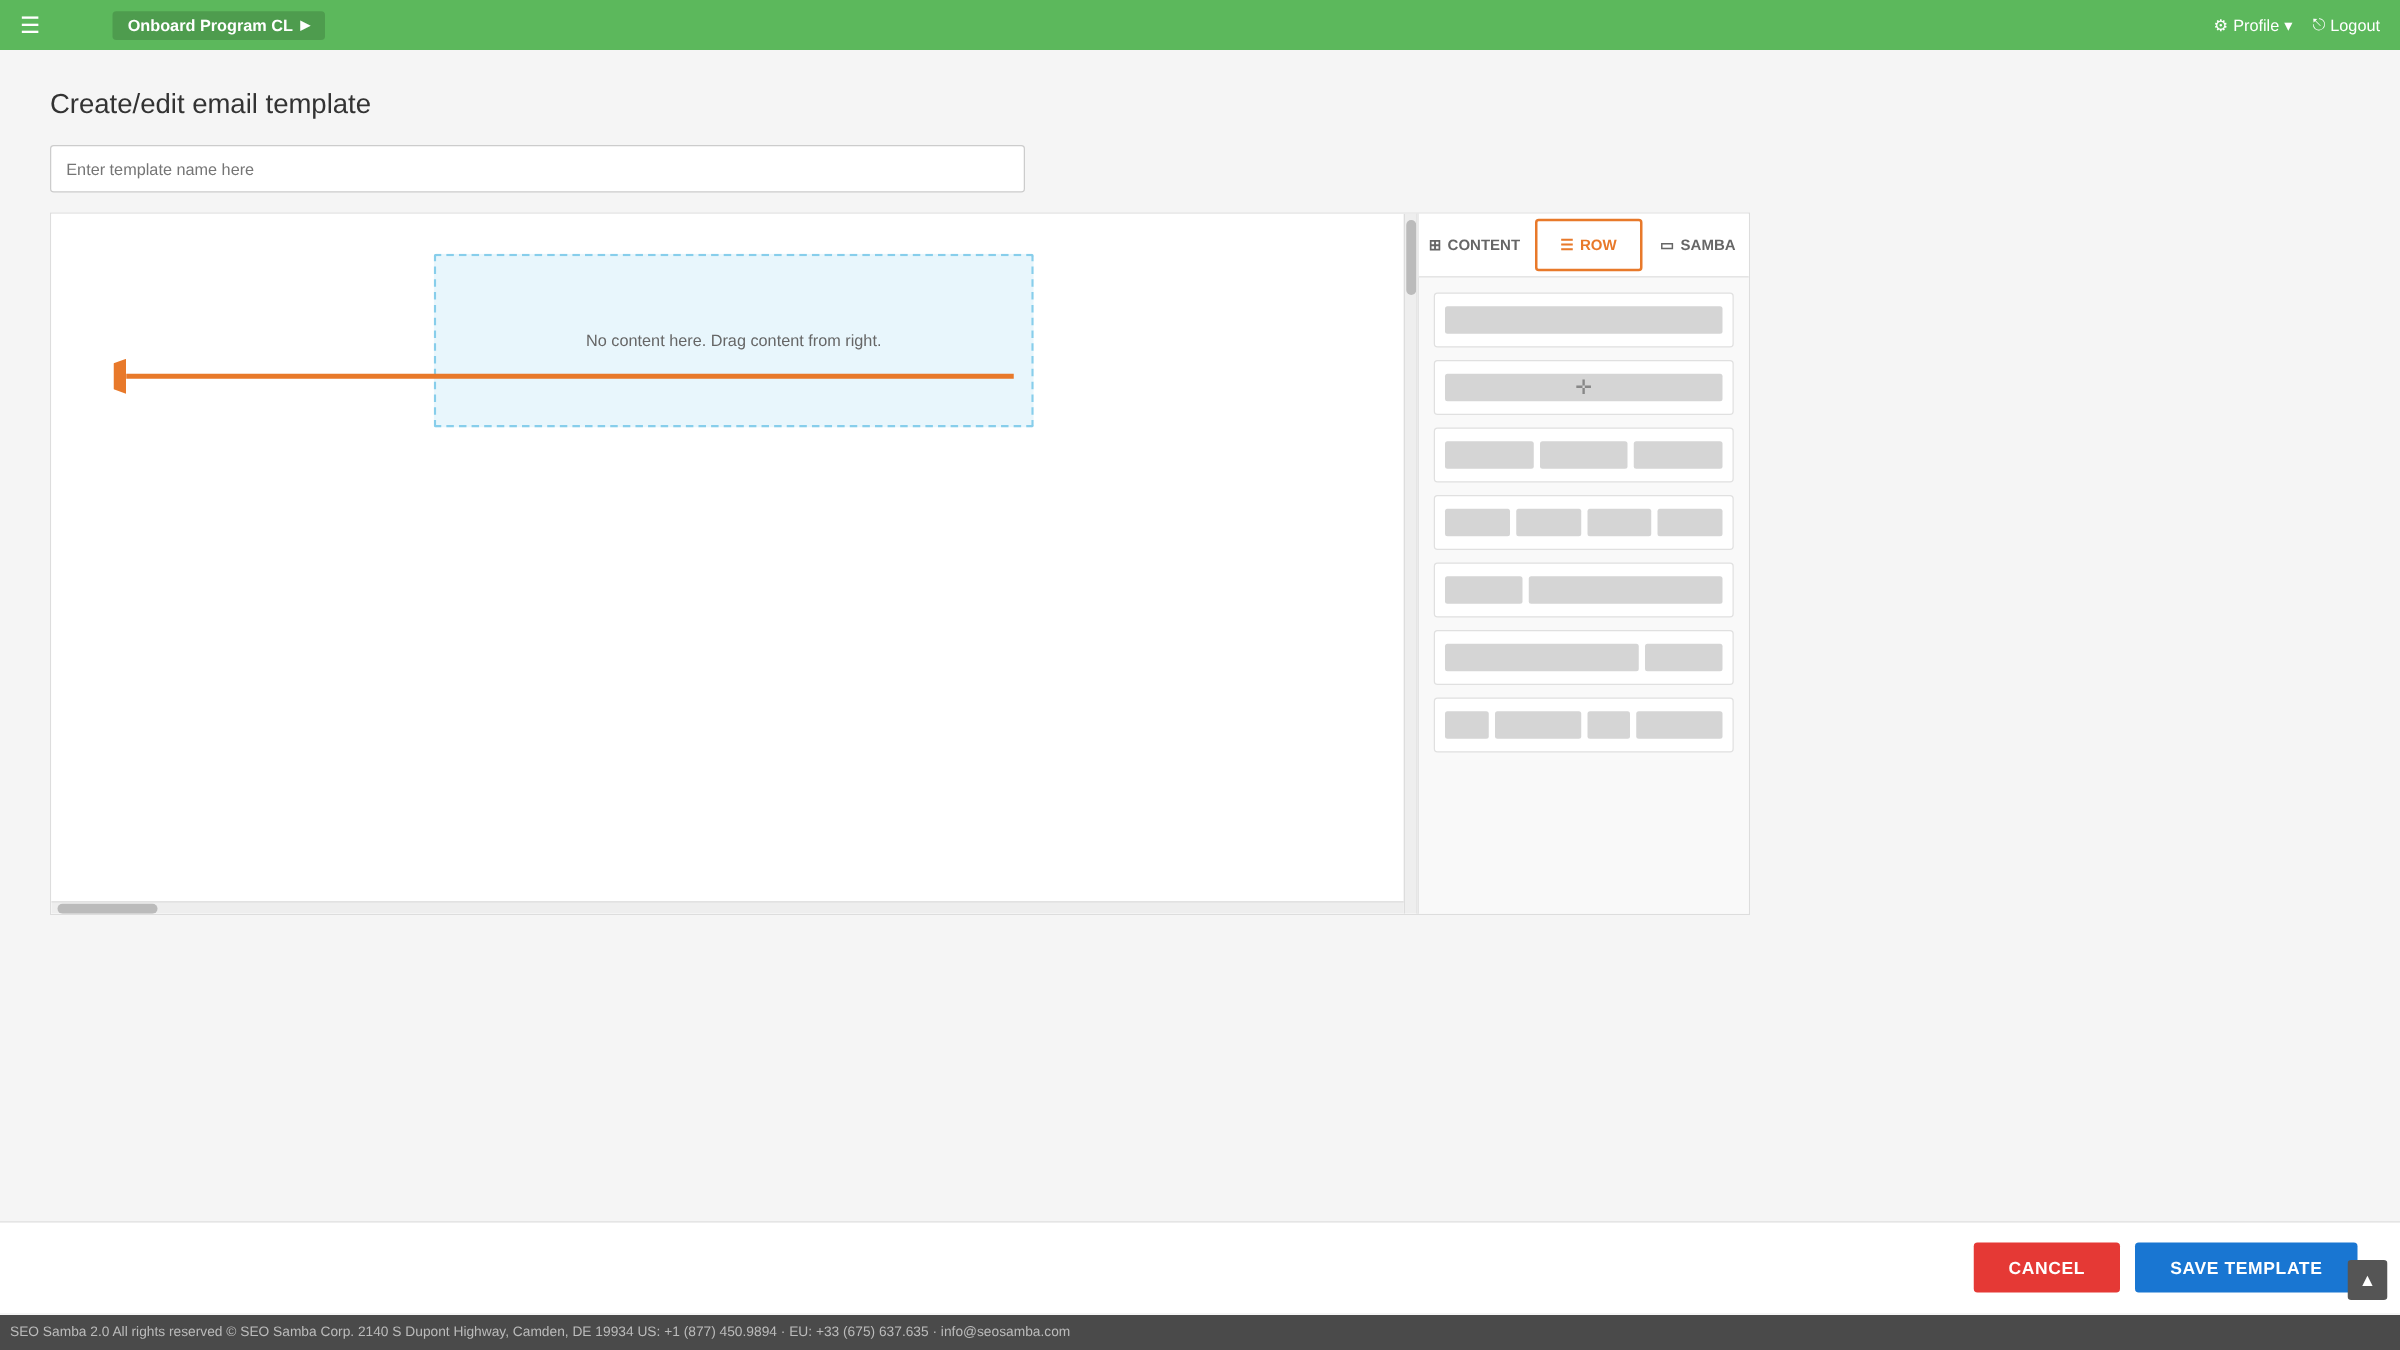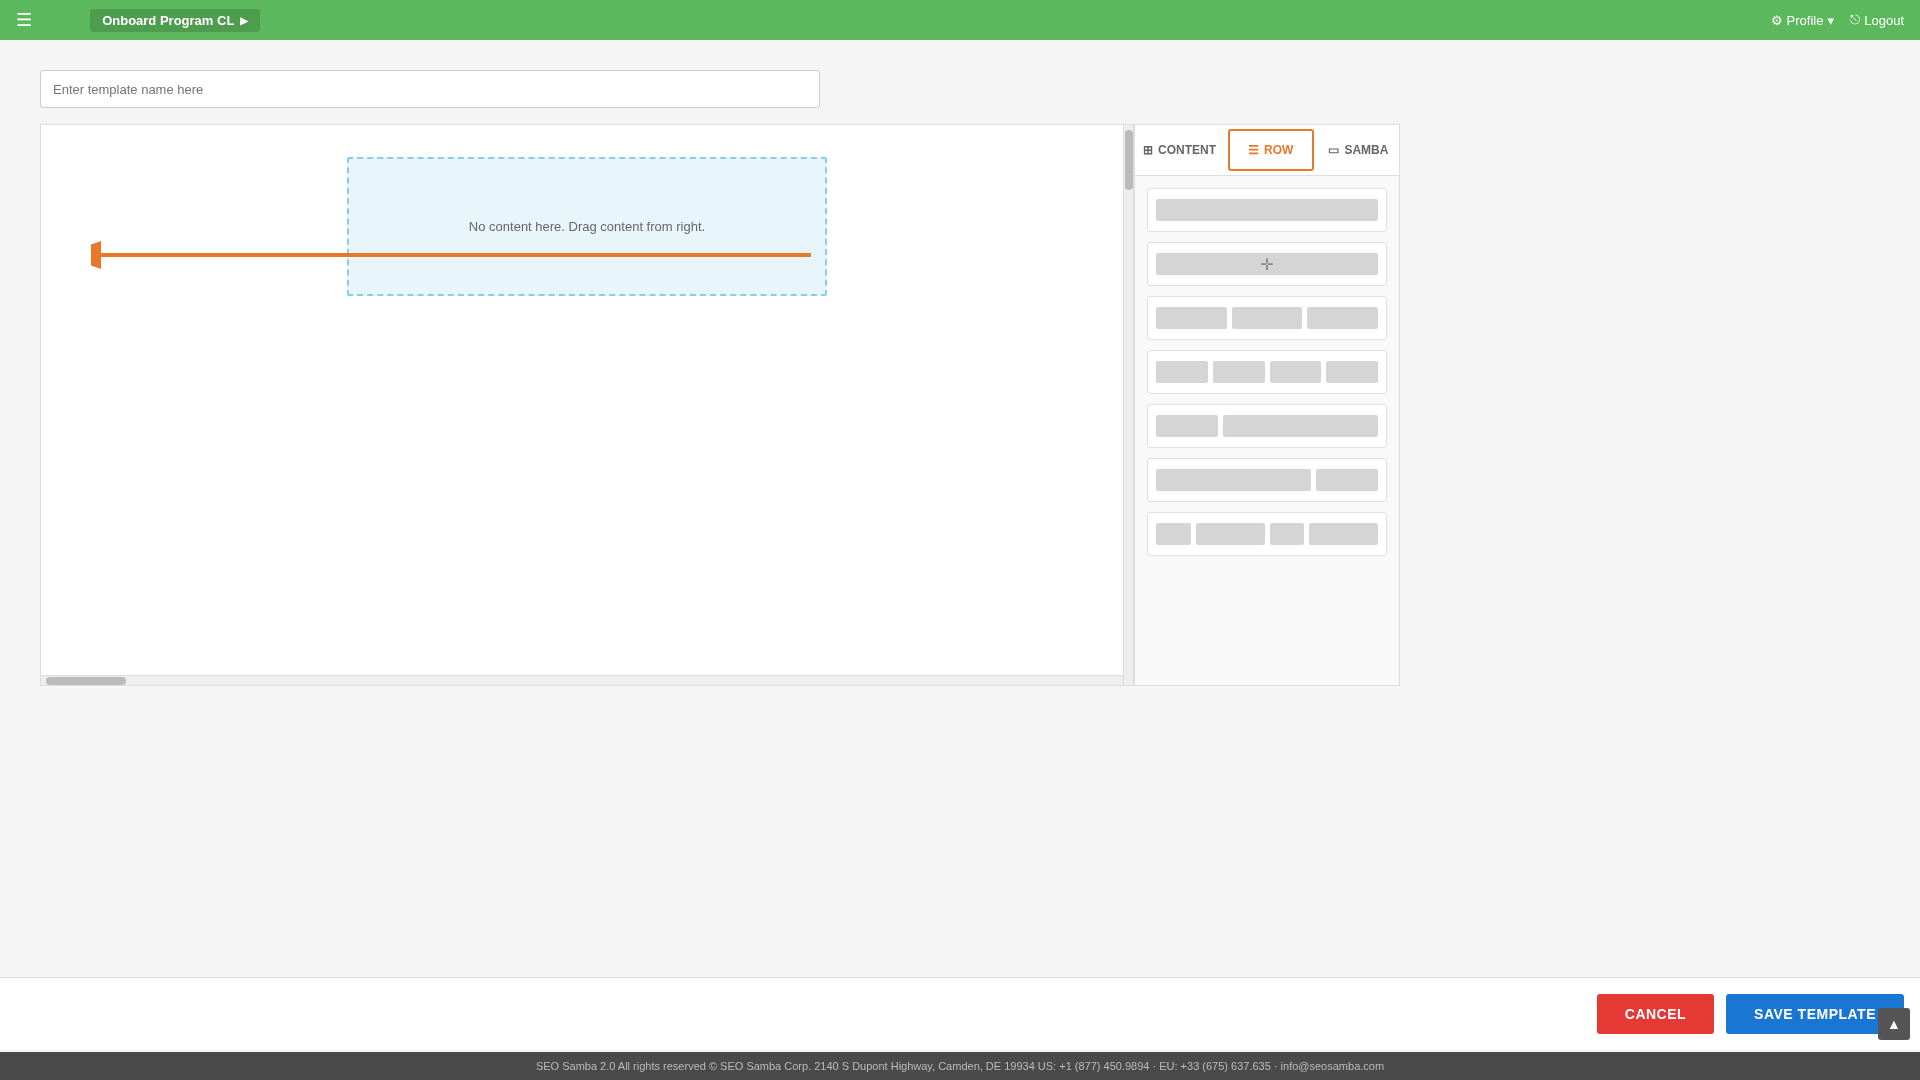--- a/index.html
+++ b/index.html
@@ -176,21 +176,21 @@
       background: #d5d5d5;
       border-radius: 2px;
       height: 22px;
     }
 
     
     .action-bar {
       display: flex;
       justify-content: flex-end;
       gap: 12px;
-      padding: 16px 16px;
+      padding: 16px 34px;
       background: white;
       border-top: 1px solid #ddd;
       position: fixed;
       bottom: 30px;
       right: 0;
       left: 0;
     }
 
     .btn-cancel {
       background: #e53935;
@@ -212,21 +212,21 @@
       font-weight: bold;
       border-radius: 3px;
       cursor: pointer;
       letter-spacing: 0.5px;
     }
 
     
     .page-footer {
       background: #4a4a4a;
       color: #bbb;
-      text-align: center;
+      text-align: left;
       font-size: 11px;
       padding: 8px;
       position: fixed;
       bottom: 0;
       left: 0; right: 0;
     }
 
     
     .scroll-top {
       position: fixed;
@@ -261,20 +261,21 @@
       <span>▾</span>
     </div>
     <div class="topnav-logout">
       <span>⎋</span>
       <span>Logout</span>
     </div>
   </div>
 </nav>
 
 <div class="page-main">
+  <h2 class="page-title">Create/edit email template</h2>
 
   <input class="template-name-input" type="text" placeholder="Enter template name here" style="">
 
   <div class="editor-wrapper">
 
     <div class="editor-canvas" style="position:relative;">
       <div class="canvas-inner">
 
         <div class="drop-zone">
           <span>No content here. Drag content from right.</span>

